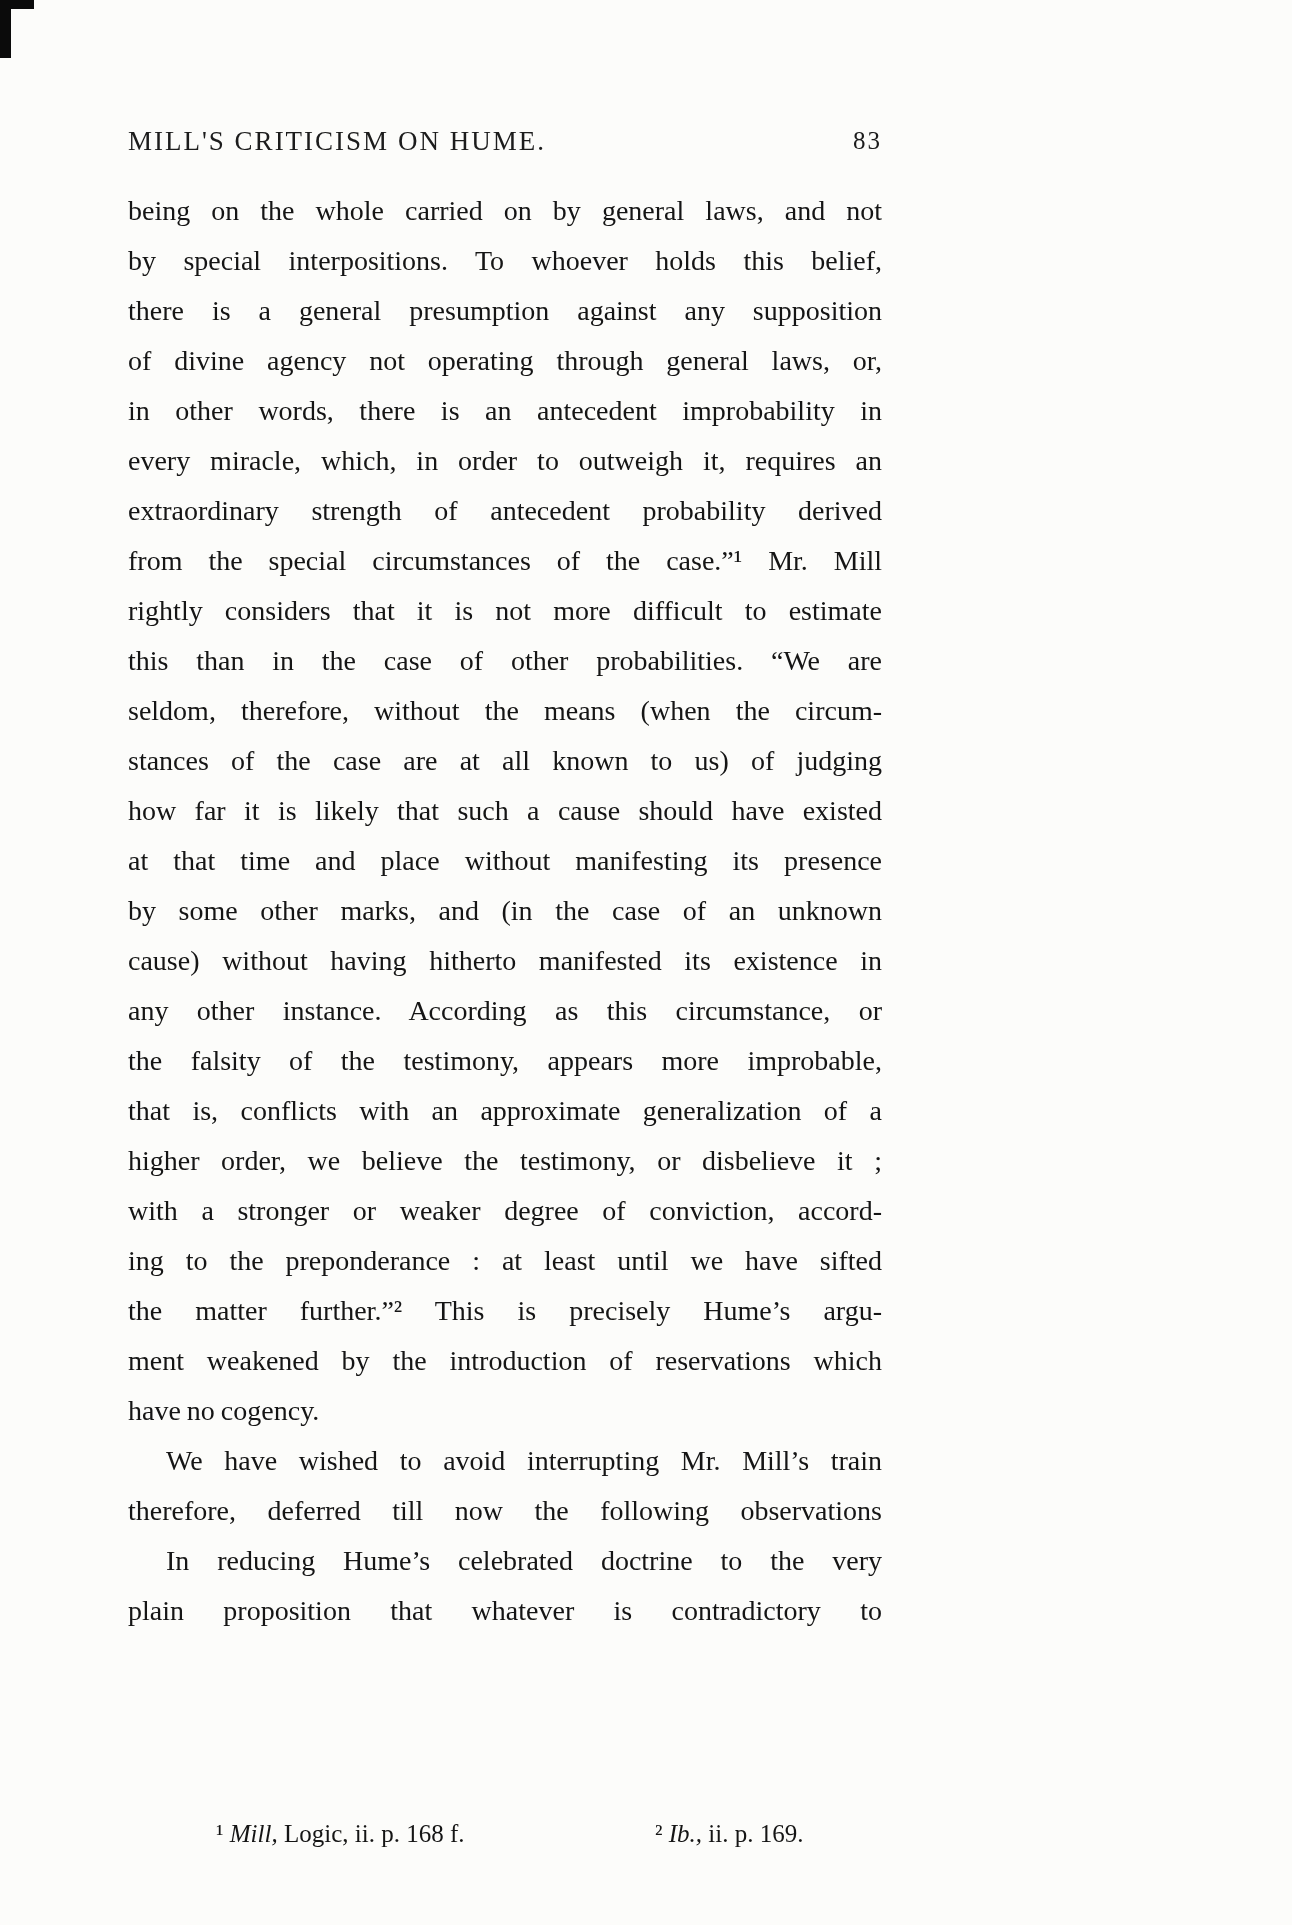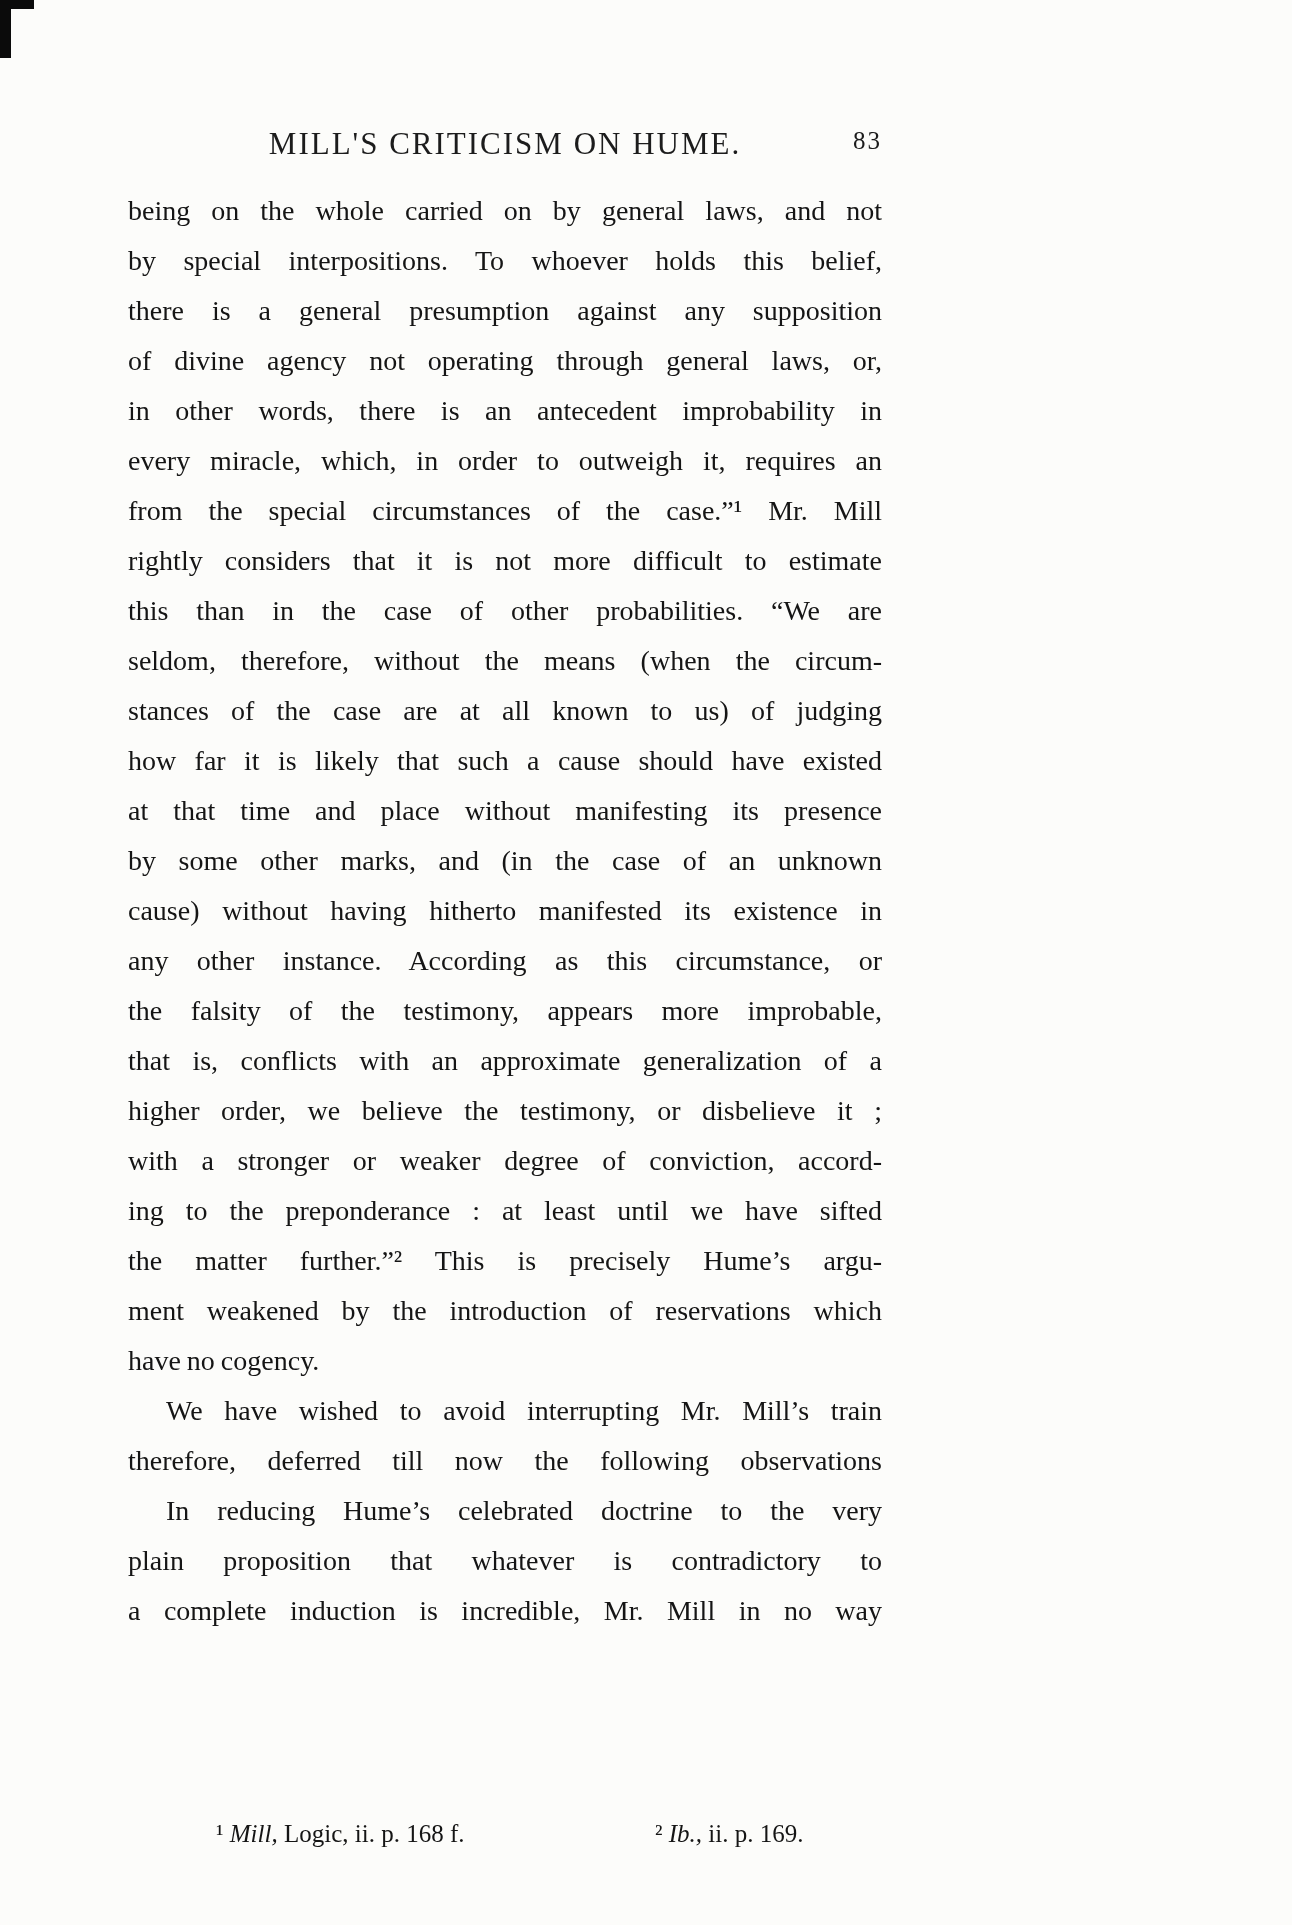--- a/index.html
+++ b/index.html
@@ -40,22 +40,22 @@
   }
   .running-head {
     position: relative;
     height: 44px;
   }
   .running-title {
     position: absolute;
     left: 0;
     right: 0;
     top: 4px;
-    text-align: center;
-    font-size: 31px;
+    text-align: left;
+    font-size: 27px;
     letter-spacing: 2px;
     color: #1c1c1c;
     white-space: nowrap;
   }
   .page-number {
     position: absolute;
     right: 0;
     top: 5px;
     font-size: 25px;
     letter-spacing: 2px;
@@ -122,20 +122,21 @@
 
     <div class="body-text">
 
     <div class="para">
           <div class="line">being on the whole carried on by general laws, and not</div>
           <div class="line">by special interpositions. To whoever holds this belief,</div>
           <div class="line">there is a general presumption against any supposition</div>
           <div class="line">of divine agency not operating through general laws, or,</div>
           <div class="line">in other words, there is an antecedent improbability in</div>
           <div class="line">every miracle, which, in order to outweigh it, requires an</div>
+          <div class="line">extraordinary strength of antecedent probability derived</div>
           <div class="line">from the special circumstances of the case.”¹ Mr. Mill</div>
           <div class="line">rightly considers that it is not more difficult to estimate</div>
           <div class="line">this than in the case of other probabilities. “We are</div>
           <div class="line">seldom, therefore, without the means (when the circum-</div>
           <div class="line">stances of the case are at all known to us) of judging</div>
           <div class="line">how far it is likely that such a cause should have existed</div>
           <div class="line">at that time and place without manifesting its presence</div>
           <div class="line">by some other marks, and (in the case of an unknown</div>
           <div class="line">cause) without having hitherto manifested its existence in</div>
           <div class="line">any other instance. According as this circumstance, or</div>
@@ -148,21 +149,20 @@
           <div class="line">ment weakened by the introduction of reservations which</div>
           <div class="line last">have no cogency.</div>
         </div>
         <div class="para">
           <div class="line indent">We have wished to avoid interrupting Mr. Mill’s train</div>
           <div class="line">therefore, deferred till now the following observations</div>
         </div>
         <div class="para">
           <div class="line indent">In reducing Hume’s celebrated doctrine to the very</div>
           <div class="line">plain proposition that whatever is contradictory to</div>
-          <div class="line">a complete induction is incredible, Mr. Mill in no way</div>
         </div>
       </div>
 
   </div>
 
   <div class="footnotes">
     <span class="fn fn-left"><span>¹</span> <i>Mill,</i> <span>Logic, ii. p. 168 f.</span></span>
     <span class="fn fn-right"><span>²</span> <i>Ib.,</i> <span>ii. p. 169.</span></span>
   </div>
 

